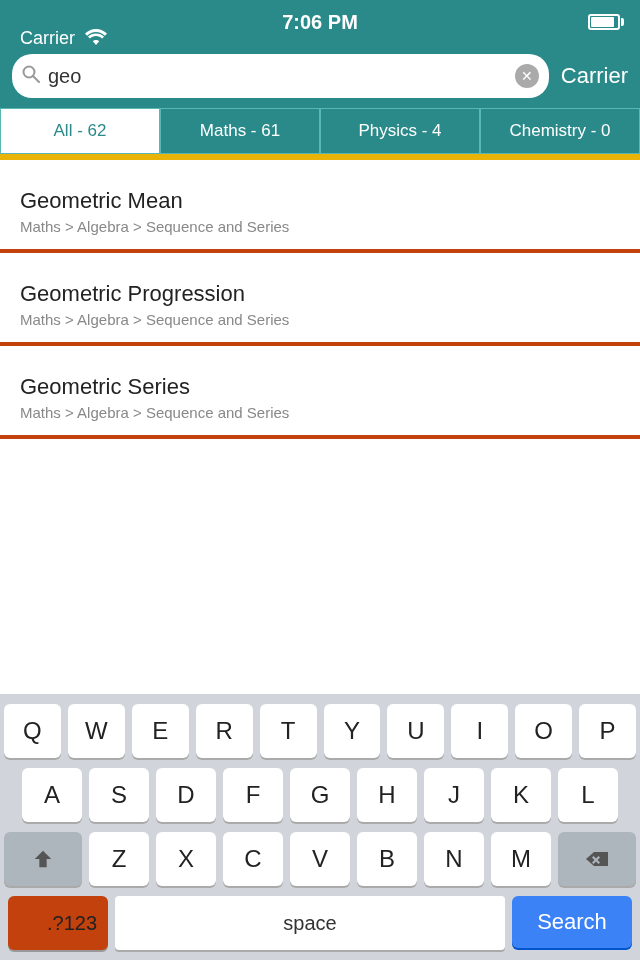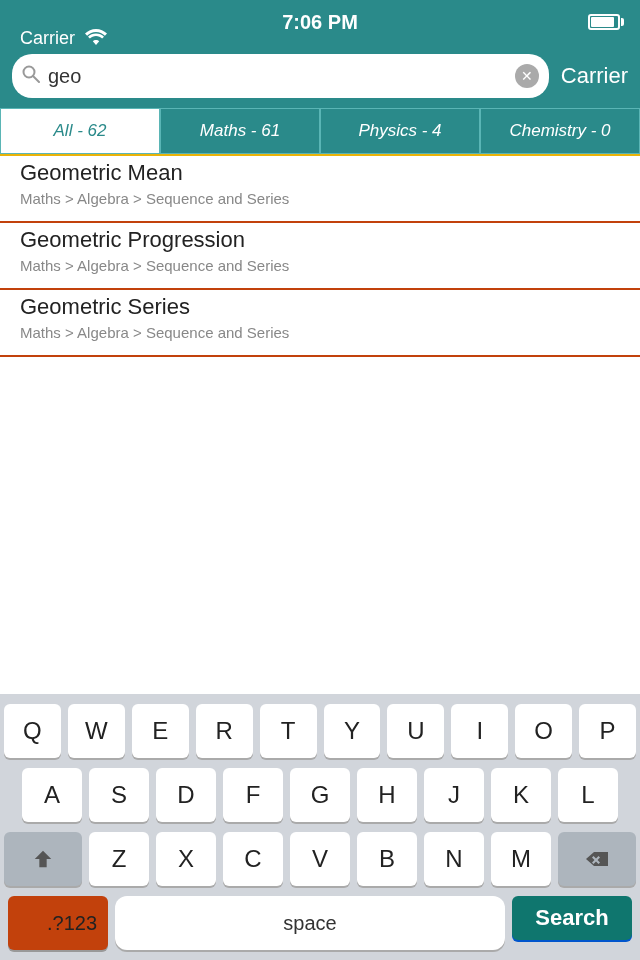--- a/index.html
+++ b/index.html
@@ -85,22 +85,21 @@
       background: none;
       border: none;
       cursor: pointer;
       white-space: nowrap;
     }
 
     
     #tabs {
       display: flex;
       background: #4d7c0f;
-      border-bottom: 2px solid #eab308;
-      font-style: italic;
+      border-bottom: 6px solid #eab308;
     }
     .tab {
       flex: 1;
       padding: 12px 4px;
       text-align: center;
       font-size: 17px;
       cursor: pointer;
       border: 1px solid #5ab5b5;
     }
     .tab.active {
@@ -111,22 +110,22 @@
     .tab.inactive {
       background: #2a8a8a;
       color: white;
     }
 
     
     #results {
       background: white;
     }
     .result-item {
-      padding: 4px 20px 14px;
-      border-bottom: 2px solid #c2410c;
+      padding: 28px 20px 14px;
+      border-bottom: 4px solid #c2410c;
     }
     .result-title {
       font-size: 22px;
       color: #222;
       margin-bottom: 4px;
     }
     .result-breadcrumb {
       font-size: 15px;
       color: #888;
     }
@@ -190,38 +189,38 @@
       font-size: 20px;
       color: #222;
       cursor: pointer;
       display: flex; align-items: center; justify-content: center;
       box-shadow: 0 2px 0 #999;
       padding-left: 28px;
     }
     .kb-space-key {
       background: white;
       border: none;
-      border-radius: 12px;
+      border-radius: 4px;
       height: 54px;
       flex: 1;
       font-size: 20px;
       color: #333;
       cursor: pointer;
       display: flex; align-items: center; justify-content: center;
       box-shadow: 0 2px 0 #aaa;
     }
     .kb-search-key {
-      background: #0f766e;
+      background: #3b82f6;
       border: none;
       border-radius: 6px;
-      height: 44px;
+      height: 52px;
       min-width: 120px;
       font-size: 22px;
       color: white;
-      font-weight: 700;
+      font-weight: 400;
       cursor: pointer;
       display: flex; align-items: center; justify-content: center;
       box-shadow: 0 2px 0 #0055cc;
     }
   </style>
 </head>
 <body>
 
 <div id="status-bar">
   <div class="left">

